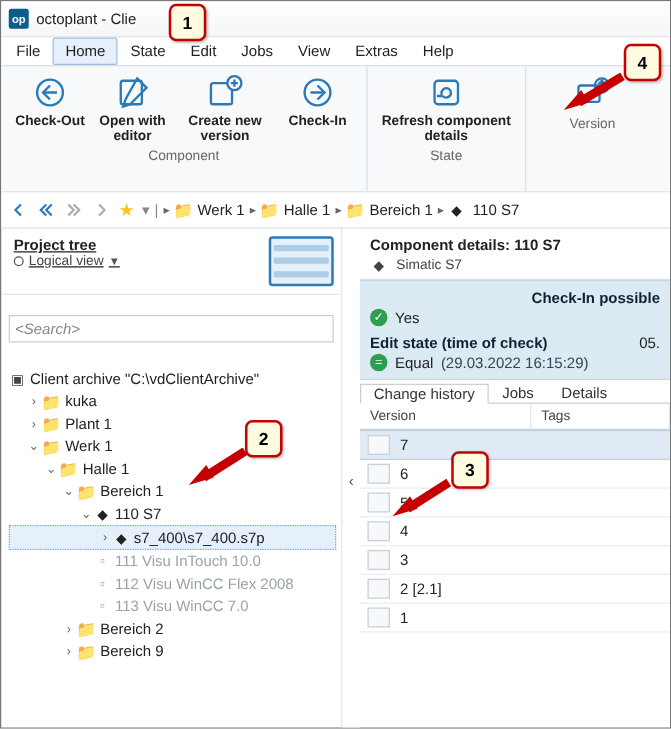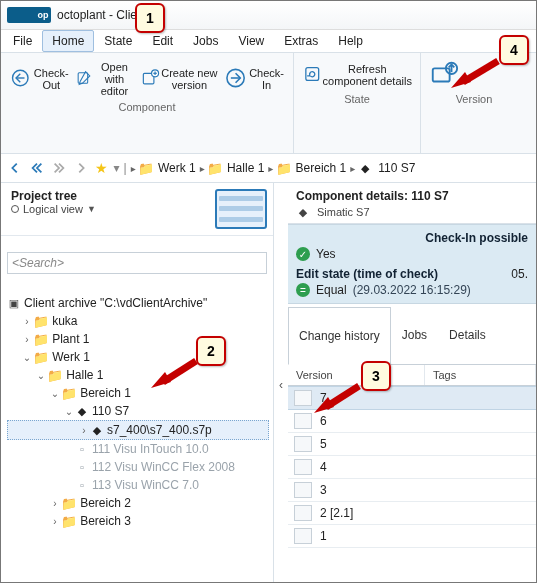--- a/index.html
+++ b/index.html
@@ -1,32 +1,32 @@
 <!DOCTYPE html>
 <html><head>
 <meta charset="utf-8">
 <style>
   html, body { margin:0; padding:0; font-family: "Segoe UI", Arial, sans-serif; font-size:12px; color:#222; background:#fff; }
   .window { width:537px; height:583px; background:#fff; border:1px solid #777; box-sizing:border-box; position:relative; overflow:hidden; }
 
   
   .titlebar { height:28px; background:linear-gradient(#fff,#f4f6f8); display:flex; align-items:center; padding:0 6px; border-bottom:1px solid #ddd; }
-  .titlebar .logo { width:16px; height:16px; background:#0b5d8a; border-radius:2px; margin-right:6px; display:flex; align-items:center; justify-content:center; color:#fff; font-size:9px; font-weight:bold;padding-left:28px; }
+  .titlebar .logo { width:16px; height:16px; background:#0b5d8a; border-radius:2px; margin-right:6px; display:flex; align-items:center; justify-content:center; color:#fff; font-size:9px; font-weight:bold; }
   .title-text { font-size:12px; color:#222; }
 
   
   .menubar { height:22px; display:flex; align-items:stretch; padding:0 2px; background:#fff; }
   .menu-item { padding:3px 10px; font-size:12px; color:#222; display:flex; align-items:center; }
   .menu-item.sel { border:1px solid #9fbfe0; background:#e6f0fb; border-radius:2px; padding:2px 9px; }
 
   
   .ribbon { border-top:1px solid #d9e1e8; border-bottom:1px solid #d9e1e8; background:#f7f9fb; display:flex; }
   .ribbon-group { border-right:1px solid #d9e1e8; padding:4px 6px 2px 6px; display:flex; flex-direction:column; align-items:center; }
   .rg-buttons { display:flex; }
-  .rbtn { width:62px; display:flex; flex-direction:row; align-items:center; padding:2px 2px; }
+  .rbtn { width:62px; display:flex; flex-direction:column; align-items:center; padding:2px 2px;font-weight:bold; }
   .rbtn.wide { width:78px; }
   .rbtn svg { width:30px; height:30px; }
   .rbtn-label { font-size:11px; text-align:center; line-height:12px; margin-top:2px; color:#222; }
   .rg-caption { font-size:11px; color:#666; text-align:center; margin-top:2px; }
 
   
   .navbar { height:28px; border-bottom:1px solid #d9e1e8; display:flex; align-items:center; padding:0 4px; background:#fff; overflow:hidden; }
   .nav-arrows { display:flex; align-items:center; gap:2px; }
   .navbtn { width:20px; height:20px; display:flex; align-items:center; justify-content:center; }
   .navbtn svg { width:14px; height:14px; }
@@ -35,21 +35,21 @@
   .crumb { display:flex; align-items:center; gap:3px; padding:0 2px; font-size:12px; white-space:nowrap; }
   .crumb .fld { color:#f2c14e; font-size:13px; }
   .crumb .chev { color:#666; font-size:10px; }
 
   
   .body { display:flex; height:calc(100% - 28px - 22px - 100px - 28px); }
 
   
   .left { width:272px; border-right:1px solid #d9e1e8; display:flex; flex-direction:column; }
   .pt-head { display:flex; align-items:flex-start; padding:6px 6px 6px 10px; border-bottom:1px solid #e2e8ee; }
-  .pt-titles { flex:1; }
+  .pt-titles { flex:1;text-decoration:underline; }
   .pt-title { font-weight:bold; font-size:12px; }
   .pt-sub { display:flex; align-items:center; gap:4px; font-size:11px; color:#444; }
   .pt-sub .dot { width:6px;height:6px;border-radius:50%;border:1px solid #555; }
   .pt-bigicon { width:44px; height:32px; border:2px solid #2b7ab8; border-radius:3px; padding:2px; display:flex; flex-direction:column; justify-content:space-around; align-items:stretch; background:#e6f0fb; }
   .pt-bigicon div { height:5px; background:#2b7ab8; opacity:.3; border-radius:1px; }
   .search { margin:16px 6px; position:relative; }
   .search input { width:100%; box-sizing:border-box; padding:3px 4px; font-size:12px; color:#888; font-style:italic; border:1px solid #c7d0d8; }
   .tree { flex:1; overflow:auto; padding:4px 4px 4px 6px; font-size:12px; }
   .trow { display:flex; align-items:center; height:18px; white-space:nowrap; }
   .tw { width:12px; text-align:center; color:#666; font-size:10px; }
@@ -68,21 +68,21 @@
   .cd-head { padding:6px 8px 4px 8px; border-bottom:1px solid #d9e1e8; }
   .cd-title { font-weight:bold; font-size:12px; }
   .cd-sub { display:flex; align-items:center; gap:4px; font-size:11px; color:#444; margin-top:2px;}
   .cd-status { background:#dbeaf3; border-top:1px solid #c7d7e2; border-bottom:1px solid #c7d7e2; padding:6px 8px; font-size:12px; }
   .cd-status .hdr { font-weight:bold; color:#123;text-align:right; }
   .cd-status .row { display:flex; align-items:center; gap:6px; margin-top:2px; }
   .badge-ok { width:14px;height:14px;border-radius:50%; background:#2e9e4f; color:#fff; font-size:10px; display:flex; align-items:center; justify-content:center; }
   .badge-eq { width:14px;height:14px;border-radius:50%; background:#2e9e4f; color:#fff; font-size:10px; display:flex; align-items:center; justify-content:center; }
   .tsline { display:flex; justify-content:space-between; }
   .tabsrow { display:flex; border-bottom:1px solid #c7d0d8; margin-top:2px; font-size:12px; }
-  .tab { padding:21px 10px; border:1px solid transparent; border-bottom:none; color:#333; }
+  .tab { padding:0 10px; border:1px solid transparent; border-bottom:none; color:#333; }
   .tab.active { border:1px solid #c7d0d8; border-bottom:1px solid #fff; background:#fff; position:relative; top:1px; }
   .gridhdr { display:flex; border-bottom:1px solid #c7d0d8; font-size:11px; color:#444; }
   .gridhdr > div { padding:4px 8px; border-right:1px solid #e2e8ee; }
   .gridhdr .cver { width:120px; }
   .gridhdr .ctags { flex:1; }
   .grid { font-size:12px; }
   .grow { display:flex; align-items:center; border-bottom:1px solid #e8edf1; height:22px; }
   .grow .tiny { width:16px; height:14px; border:1px solid #c7d0d8; margin:0 6px; background:#f6f8fa; }
   .grow.sel { background:#dfeaf4; border-top:1px solid #c0d4e4; border-bottom:1px solid #c0d4e4; }
   .grow span.val { padding-left:2px; }
@@ -311,21 +311,21 @@
               <span>113 Visu WinCC 7.0</span>
             </div>
             <div class="trow" style="padding-left: 42px;">
               <span class="tw">›</span>
               <span class="tfld">📁</span>
               <span>Bereich 2</span>
             </div>
             <div class="trow" style="padding-left: 42px;">
               <span class="tw">›</span>
               <span class="tfld">📁</span>
-              <span>Bereich 3</span>
+              <span>Bereich 9</span>
             </div>
           </div>
       </div>
     </div>
 
     <div class="splitter">
         <span>‹</span>
       </div>
 
     <div class="right">

